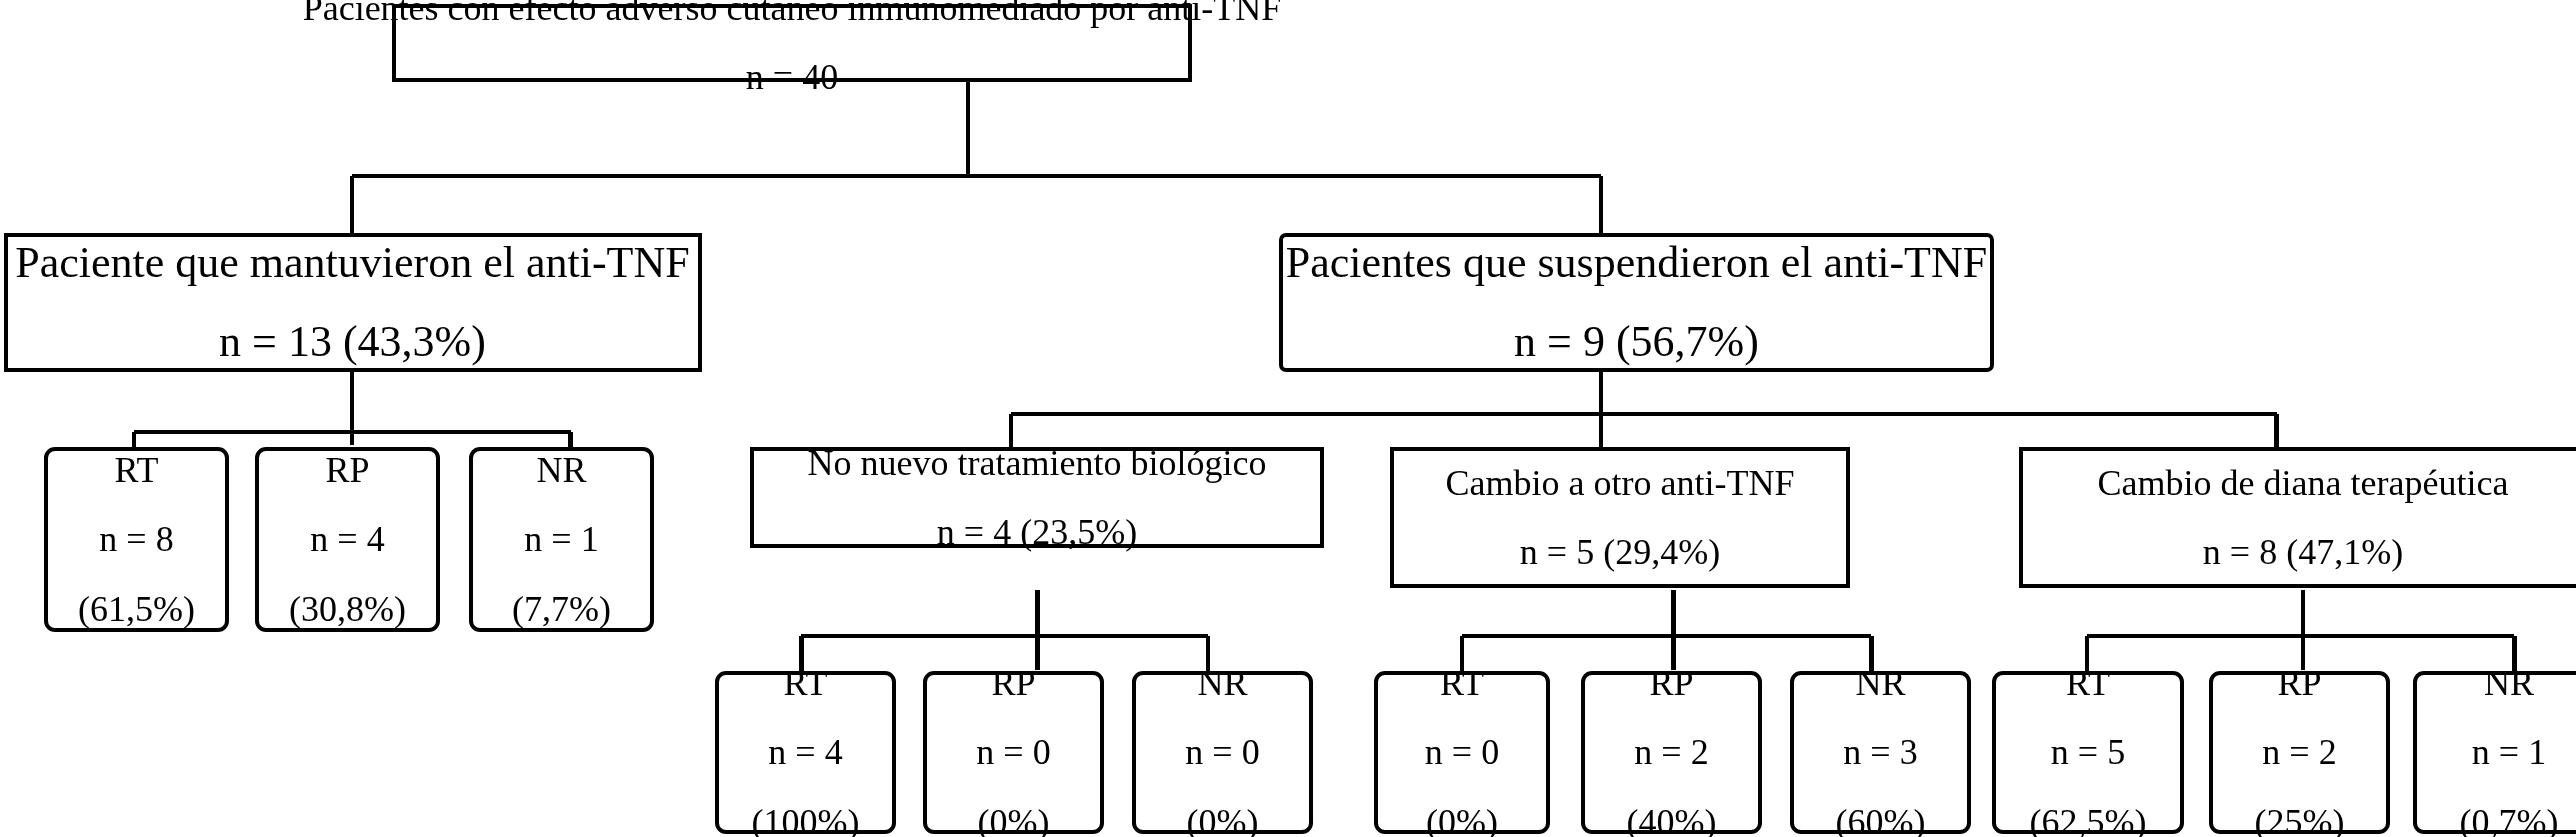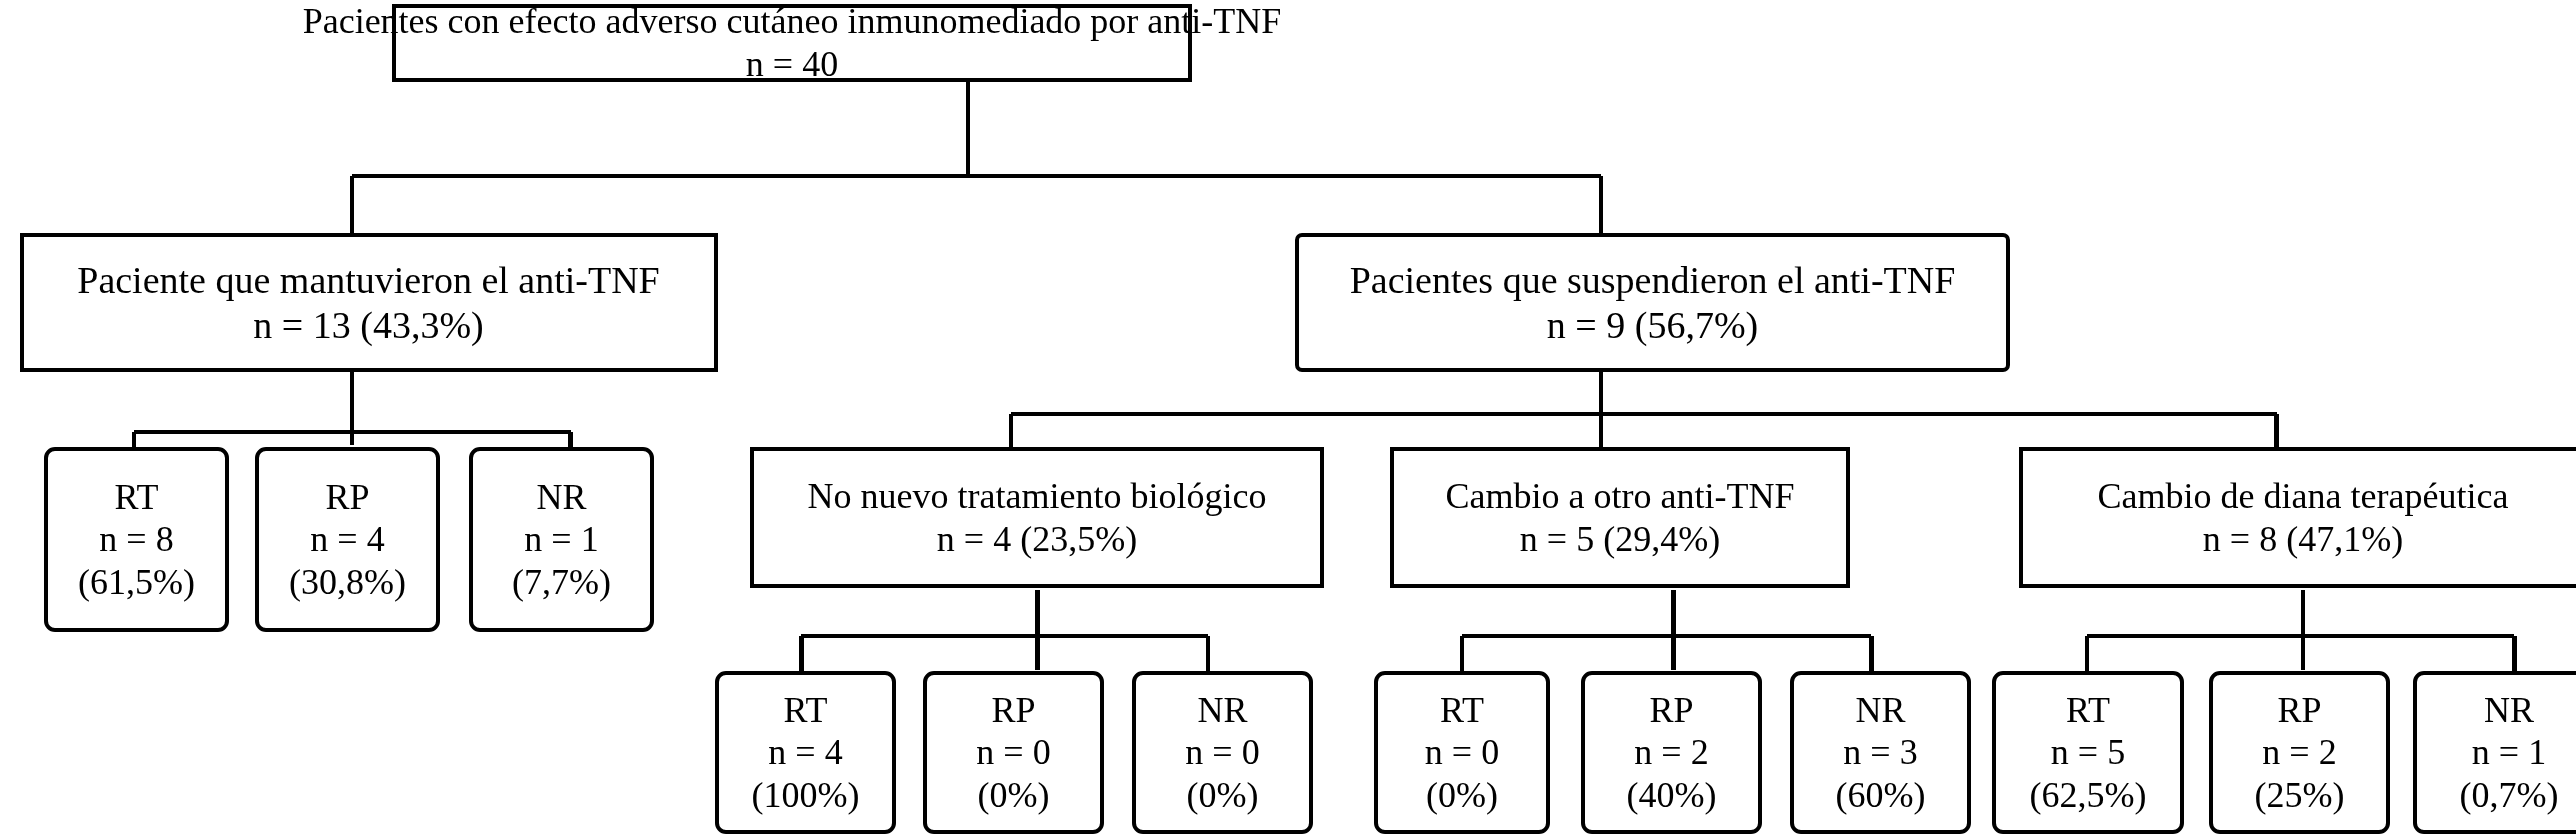--- a/index.html
+++ b/index.html
@@ -29,26 +29,27 @@
     box-sizing: border-box;
     border: 4.4px solid #000000;
     background: #ffffff;
     display: flex;
     flex-direction: column;
     align-items: center;
     justify-content: center;
     text-align: center;
     line-height: 1.18;
     white-space: nowrap;
+    gap: 27px;
   }
   .node .ln {
     display: block;
   }
   .t-root  { font-size: 36px; }
-  .t-lvl2  { font-size: 38px; margin-left: 16px; }
+  .t-lvl2  { font-size: 44px; }
   .t-lvl3  { font-size: 36px; }
   .t-leaf  { font-size: 36px; border-radius: 11px; }
 </style>
 </head>
 <body>
 
 <div id="canvas">
 
   <svg id="connectors" viewBox="0 0 2925 951" preserveAspectRatio="none">
     <g stroke="#000000" stroke-width="5" fill="none" shape-rendering="crispEdges">
@@ -93,21 +94,21 @@
   <div class="node t-lvl2" style="left:3.5px; top:233px; width:698px; height:139px;">
     <span class="ln">Paciente que mantuvieron el anti-TNF</span>
     <span class="ln">n = 13 (43,3%)</span>
   </div>
 
   <div class="node t-lvl2" style="left:1279px; top:233px; width:715px; height:139px;border-radius:7px;">
     <span class="ln">Pacientes que suspendieron el anti-TNF</span>
     <span class="ln">n = 9 (56,7%)</span>
   </div>
 
-  <div class="node t-lvl3" style="left:750px; top:447px; width:574px; height:141px;">
+  <div class="node t-lvl3" style="left:750px; top:447px; width:574px; height:101px;">
     <span class="ln">No nuevo tratamiento biológico</span>
     <span class="ln">n = 4 (23,5%)</span>
   </div>
 
   <div class="node t-lvl3" style="left:1390px; top:447px; width:460px; height:141px;">
     <span class="ln">Cambio a otro anti-TNF</span>
     <span class="ln">n = 5 (29,4%)</span>
   </div>
 
   <div class="node t-lvl3" style="left:2019px; top:447px; width:568px; height:141px;">

